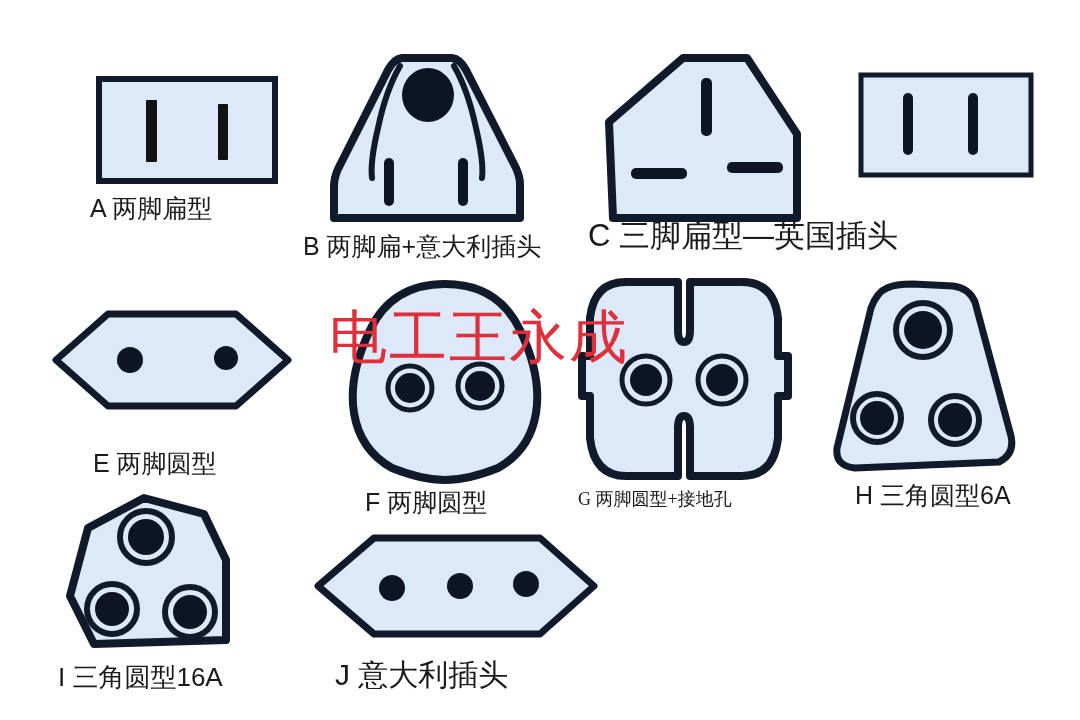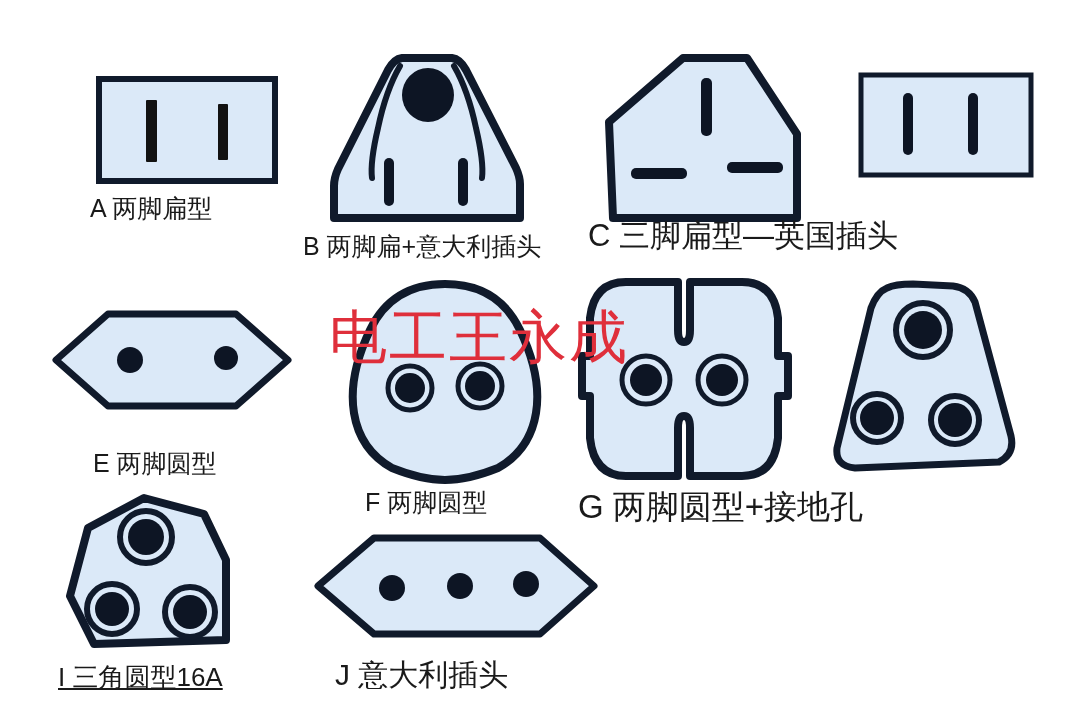--- a/index.html
+++ b/index.html
@@ -46,23 +46,23 @@
     pointer-events: none;
     line-height: 1;
   }
   
   #cap-a { left: 90px;  top: 196px; font-size: 25px; }
   #cap-b { left: 303px; top: 234px; font-size: 25px; }
   #cap-c { left: 588px; top: 220px; font-size: 31px; }
   #cap-d { left: 833px; top: 184px; font-size: 23px; }
   #cap-e { left: 93px;  top: 419px; font-size: 25px; margin-top: 32px; }
   #cap-f { left: 365px; top: 490px; font-size: 25px; }
-  #cap-g { left: 578px; top: 490px; font-size: 33px; }
+  #cap-g { left: 578px; top: 490px; font-size: 18px; font-family: Liberation Serif, serif; }
   #cap-h { left: 855px; top: 483px; font-size: 25px; }
-  #cap-i { left: 58px;  top: 664px; font-size: 26px; text-decoration: underline; }
+  #cap-i { left: 58px;  top: 664px; font-size: 26px; }
   #cap-j { left: 335px; top: 660px; font-size: 30px; text-align: right; }
   #wm    { left: 287px; top: 308px; font-size: 58px; margin-left: 42px; }
 </style>
 </head>
 <body>
 
 <div id="board">
 
   <div class="figure" id="fig-a" style="left:94px; top:74px;">
     <svg width="186" height="112" viewBox="0 0 186 112">
@@ -141,20 +141,21 @@
     <svg width="200" height="200" viewBox="0 0 200 200">
       <path d="M 62 10 Q 70 6 88 6 L 128 8 Q 144 10 150 24 L 186 158 Q 190 176 174 184 L 30 190 Q 10 188 12 170 L 46 30 Q 52 14 62 10 Z" fill="#dbe9f8" stroke="#101a2b" stroke-width="7" stroke-linejoin="round"></path>
       <circle cx="98" cy="52" r="27" fill="#dbe9f8" stroke="#101a2b" stroke-width="6"></circle>
       <circle cx="98" cy="52" r="19" fill="#0d1524"></circle>
       <circle cx="52" cy="140" r="24" fill="#dbe9f8" stroke="#101a2b" stroke-width="6"></circle>
       <circle cx="52" cy="140" r="17" fill="#0d1524"></circle>
       <circle cx="130" cy="142" r="24" fill="#dbe9f8" stroke="#101a2b" stroke-width="6"></circle>
       <circle cx="130" cy="142" r="17" fill="#0d1524"></circle>
     </svg>
   </div>
+  <div class="caption" id="cap-h">H 三角圆型6A</div>
 
   <div class="figure" id="fig-i" style="left:60px; top:492px;">
     <svg width="208" height="162" viewBox="0 0 208 162">
       <path d="M 84 6 L 144 22 L 166 68 L 166 148 L 34 152 L 10 104 L 28 36 Z" fill="#dbe9f8" stroke="#101a2b" stroke-width="8" stroke-linejoin="round"></path>
       <circle cx="86" cy="45" r="26" fill="#dbe9f8" stroke="#101a2b" stroke-width="6"></circle>
       <circle cx="86" cy="45" r="18" fill="#0d1524"></circle>
       <circle cx="52" cy="117" r="25" fill="#dbe9f8" stroke="#101a2b" stroke-width="6"></circle>
       <circle cx="52" cy="117" r="17" fill="#0d1524"></circle>
       <circle cx="130" cy="120" r="25" fill="#dbe9f8" stroke="#101a2b" stroke-width="6"></circle>
       <circle cx="130" cy="120" r="17" fill="#0d1524"></circle>

